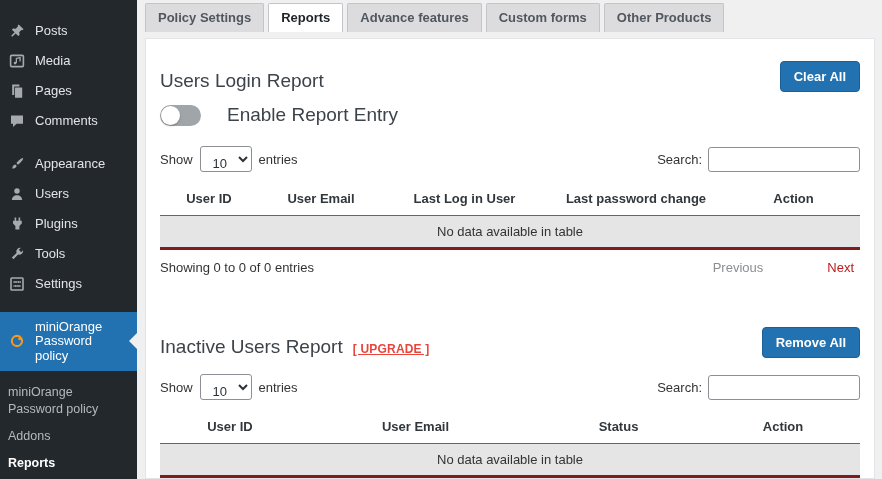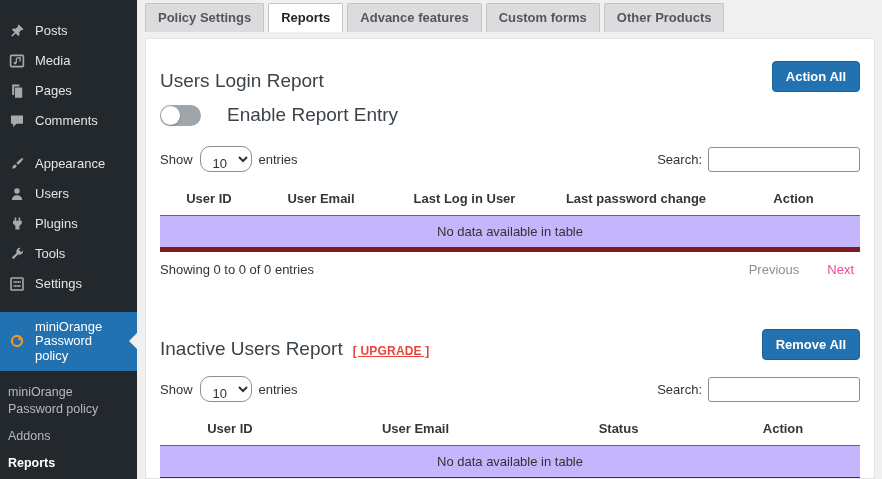--- a/index.html
+++ b/index.html
@@ -84,43 +84,43 @@
     width: 19px; height: 19px; border-radius: 50%; background: #fff;
     position: absolute; left: 1px; top: 1px;
     box-shadow: 0 1px 2px rgba(0,0,0,.25);
   }
   .toggle-label { margin-left: 26px; font-size: 19px; color: #3c434a; }
 
   .controls-row { display: flex; justify-content: space-between; align-items: center; margin-top: 20px; font-size: 13px; color: #333; }
   .show-entries { display: flex; align-items: center; gap: 7px; }
   .page-size {
     width: 52px; height: 26px; font-size: 13px; color: #2c3338;
-    border: 1px solid #8c8f94; border-radius: 10px; background: #fff;
+    border: 1px solid #8c8f94; border-radius: 3px; background: #fff;
     padding: 8px 2px 0 8px; font-family: "Liberation Sans", sans-serif;
   }
   .search-box { display: flex; align-items: center; gap: 6px; }
   .search-input {
     width: 152px; height: 25px; border: 1px solid #8c8f94;
     border-radius: 3px; background: #fff; padding: 0 6px; font-size: 13px;
     font-family: "Liberation Sans", sans-serif;
   }
 
   table.report { width: 100%; border-collapse: collapse; margin-top: 12px; font-size: 13px; }
   table.report th {
     font-weight: bold; color: #32373c; text-align: center;
     padding: 7px 4px 9px 4px; border-bottom: 1px solid #62666a;
   }
   .empty-row td {
-    background: #c4b5fd; color: #333; text-align: center;
-    padding: 8px 4px; border-bottom: 5px solid #7f1d1d; font-size: 13px;
+    background: #e5e5e5; color: #333; text-align: center;
+    padding: 8px 4px; border-bottom: 3px solid #7f1d1d; font-size: 13px;
   }
   .table-footer { display: flex; justify-content: space-between; align-items: center; margin-top: 10px; font-size: 13px; color: #333; }
   .pager { display: flex; gap: 28px; padding-right: 6px; }
   .page-prev { color: #8a8f94; cursor: default; }
-  .page-next { color: #ec4899; cursor: pointer; }
+  .page-next { color: #b91c1c; cursor: pointer; margin-left: 36px; }
 
   .section-gap { height: 52px; }
   .section2-controls { margin-top: 16px; }
 
   
   .t1 .c0{width:14%} .t1 .c1{width:18%} .t1 .c2{width:23%} .t1 .c3{width:26%} .t1 .c4{width:19%}
   .t2 .c0{width:20%} .t2 .c1{width:33%} .t2 .c2{width:25%} .t2 .c3{width:22%}
 </style>
 </head>
 <body>
@@ -247,21 +247,21 @@
       <div class="tab active">Reports</div>
       <div class="tab">Advance features</div>
       <div class="tab">Custom forms</div>
       <div class="tab">Other Products</div>
     </div>
 
     <div class="card">
 
       <div class="section-head">
         <div class="section-title">Users Login Report</div>
-        <button class="btn-primary">Action All</button>
+        <button class="btn-primary">Clear All</button>
       </div>
 
       <div class="toggle-row">
         <div class="toggle">
           <div class="knob"></div>
         </div>
         <div class="toggle-label">Enable Report Entry</div>
       </div>
 
       <div class="controls-row">

